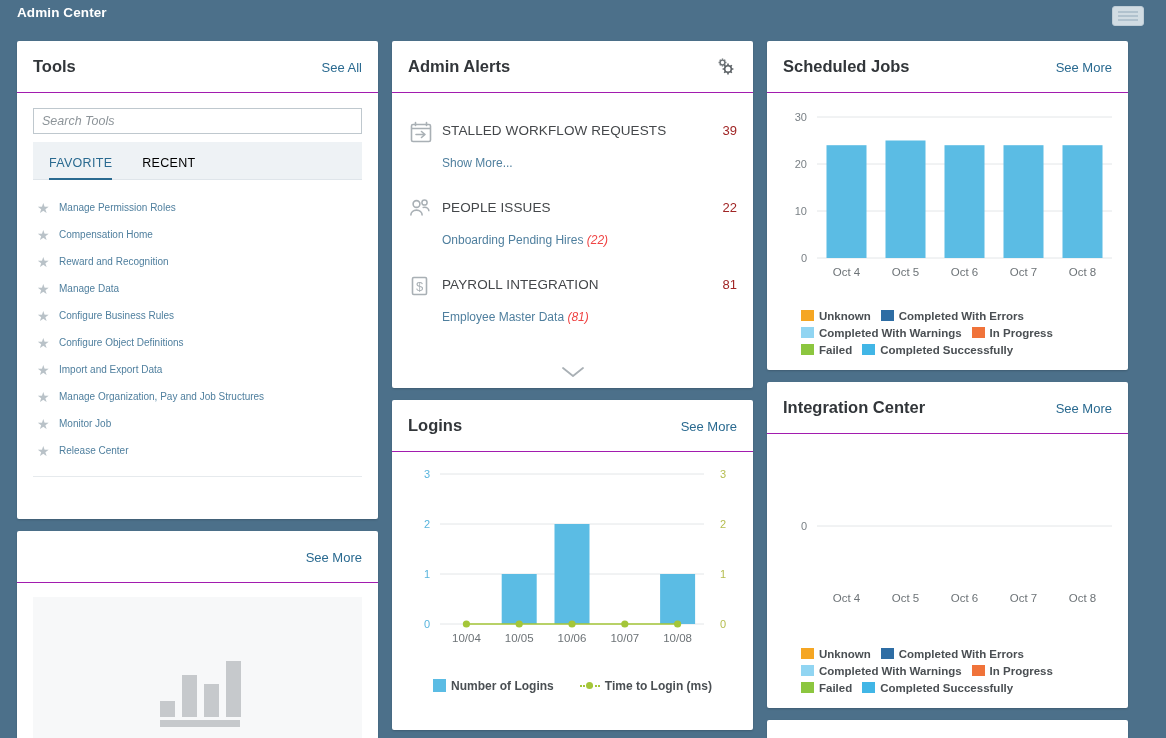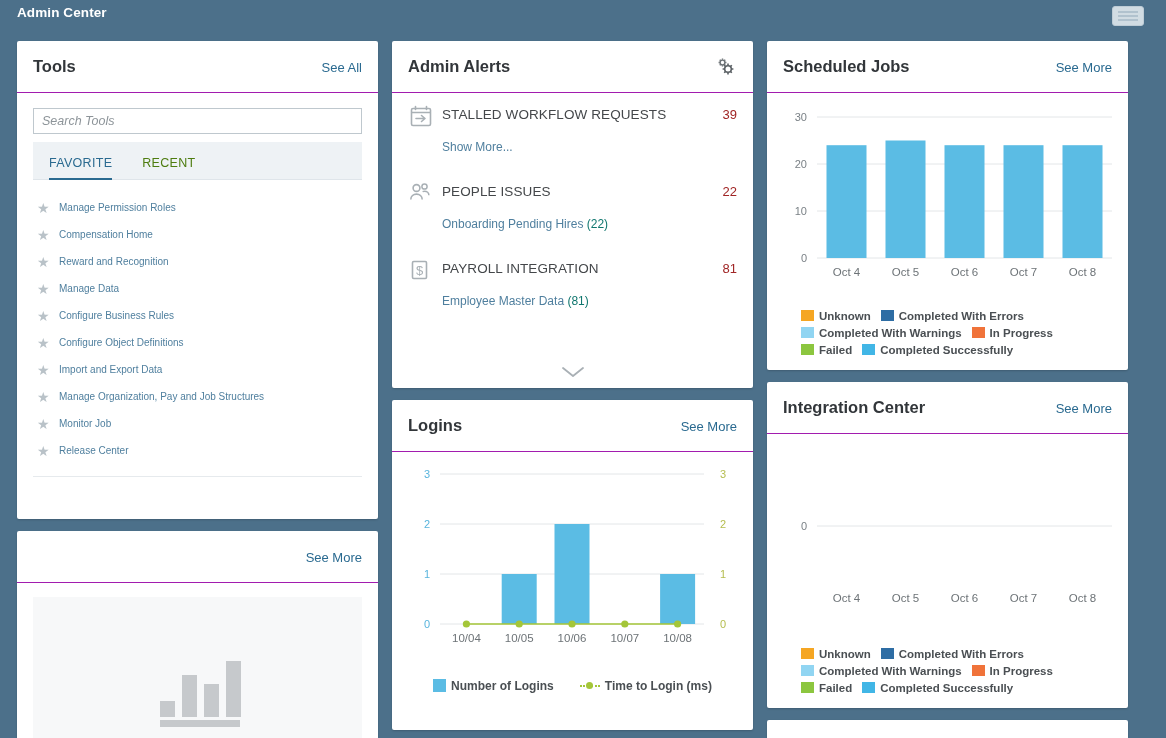--- a/index.html
+++ b/index.html
@@ -66,21 +66,21 @@
   .search-input::placeholder { color: #8d9499; font-style: italic; }
   .tabs {
     margin: 8px 16px 0 16px;
     height: 38px;
     background: #eef2f5;
     border-bottom: 1px solid #dfe5ea;
     display: flex; align-items: flex-end;
     padding-left: 16px;
   }
   .tab {
-    font-size: 12.5px; color: #4d7c0f; letter-spacing: .3px;
+    font-size: 12.5px; color: #000000; letter-spacing: .3px;
     padding: 0 12px 9px 0; margin-right: 18px; cursor: pointer;
     position: relative;
   }
   .tab.active { color: #2a6a90; margin-top: 47px; }
   .tab.active:after {
     content:""; position:absolute; left:0; right:12px; bottom:-1px;
     height:2px; background:#2a6a90;
   }
   .tool-list { padding: 14px 16px 0 16px; }
   .tool-item {
@@ -117,31 +117,31 @@
   }
 
   
   #alerts { left: 392px; top: 41px; width: 361px; height: 347px; }
   .gear-btn {
     position: absolute; right: 14px; top: 50%; transform: translateY(-50%);
     width: 26px; height: 26px; cursor: pointer;
     display:flex; align-items:center; justify-content:center;
   }
   .alerts-body { padding: 10px 16px 0 16px; }
-  .alert-row { display: flex; align-items: flex-start; margin-top: 0; }
+  .alert-row { display: flex; align-items: flex-start; margin-top: 16px; }
   .alert-icon { flex: 0 0 34px; height: 30px; padding-top: 1px; }
   .alert-name {
     flex: 1; font-size: 13.5px; color: #44474a;
     letter-spacing: .1px; padding-top: 4px;
   }
   .alert-count { font-size: 13px; color: #a02525; padding-top: 4px; }
   .alert-sub {
     margin: 7px 0 0 34px; font-size: 12px; color: #4f7f9e; cursor: pointer;
   }
-  .alert-sub .muted { color: #0f766e; }
+  .alert-sub .muted { color: #ef4444; font-style: italic; }
   .chev-down {
     position: absolute; left: 0; right: 0; bottom: 8px;
     display: flex; justify-content: center; cursor: pointer;
   }
 
   
   #logins { left: 392px; top: 400px; width: 361px; height: 330px; }
 
   
   #jobs { left: 767px; top: 41px; width: 361px; height: 329px; }

